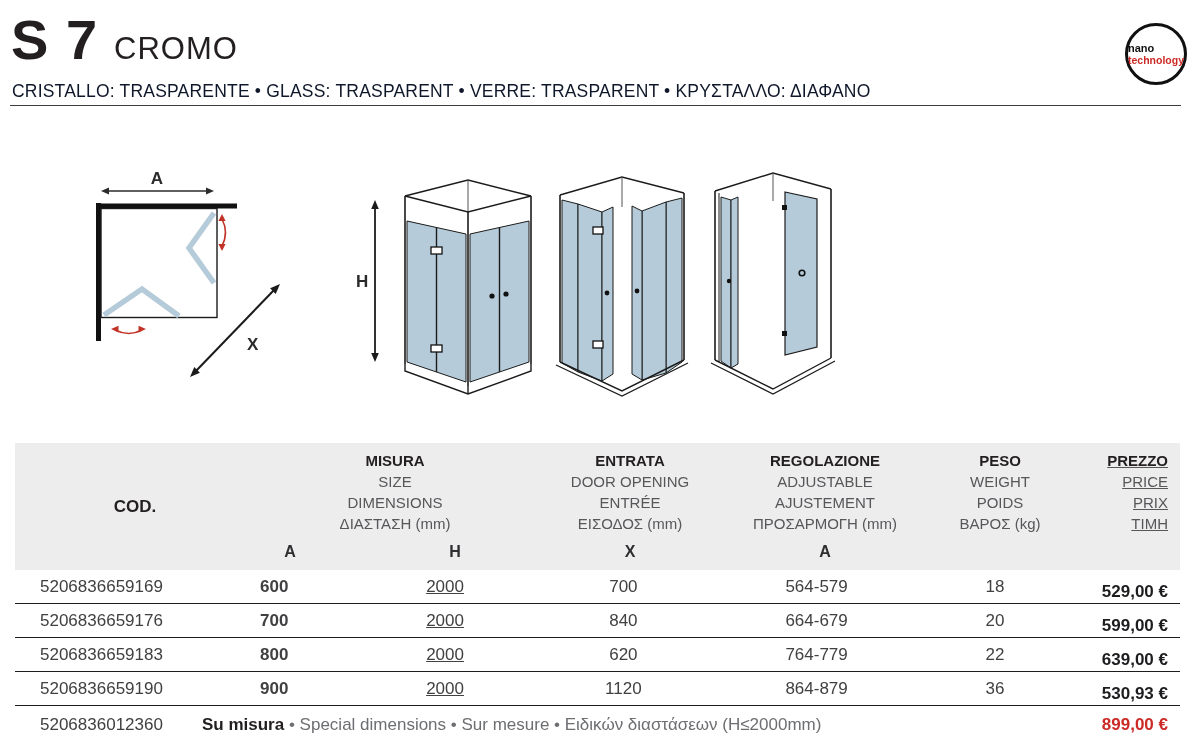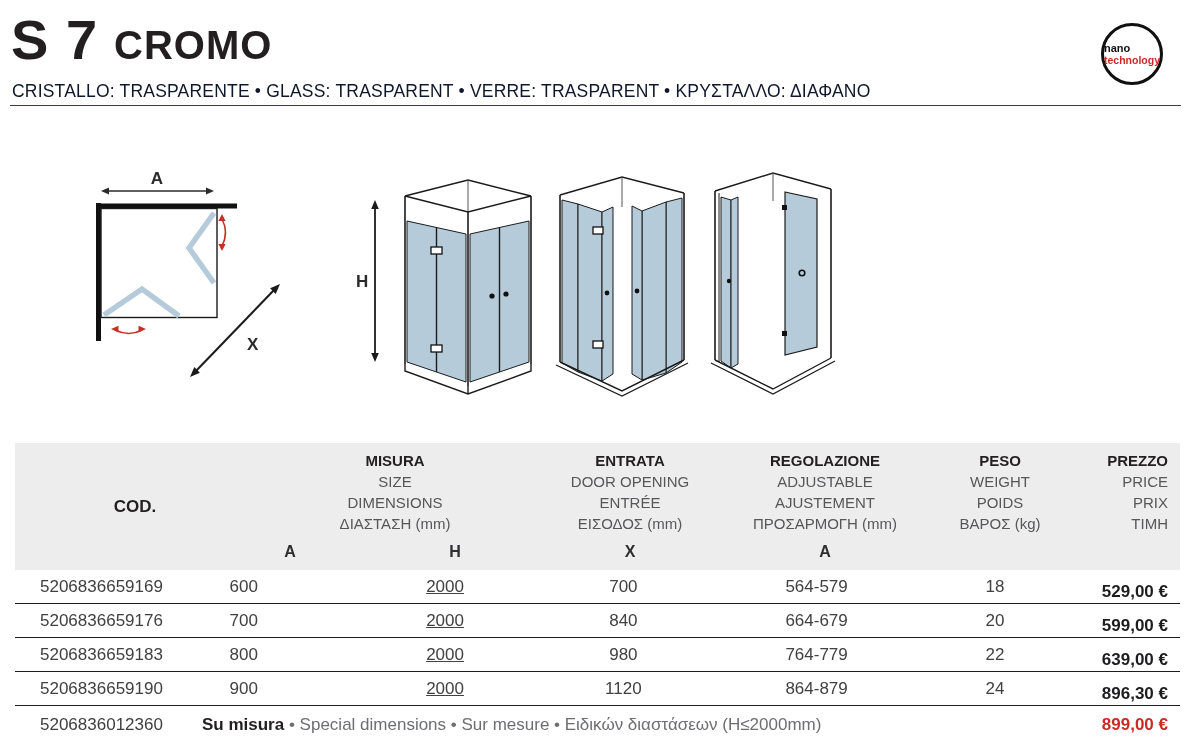--- a/index.html
+++ b/index.html
@@ -2,53 +2,53 @@
 <html><head>
 <meta charset="utf-8">
 <style>
   html,body{margin:0;padding:0;background:#fff;}
   .page{position:relative;width:1191px;height:740px;background:#ffffff;overflow:hidden;
         font-family:"Liberation Sans",sans-serif;color:#231f20;}
 
   
   .titlebar{position:absolute;left:11px;top:12px;display:flex;align-items:baseline;gap:16px;}
   .title-main{font-size:56px;font-weight:bold;letter-spacing:1px;line-height:1;color:#231f20;}
-  .title-sub{font-size:40px;font-weight:bold;letter-spacing:1px;color:#231f20;}
+  .title-sub{font-size:31px;font-weight:normal;letter-spacing:1px;color:#231f20;}
   .subtitle{position:absolute;left:12px;top:81px;font-size:17.5px;color:#0f172a;letter-spacing:.2px;}
   .rule{position:absolute;left:10px;right:10px;top:105px;border-top:1.6px solid #3d3d3f;}
-  .logo{position:absolute;right:28px;top:23px;width:56px;height:56px;border:3.5px solid #101010;
+  .logo{position:absolute;right:4px;top:23px;width:56px;height:56px;border:3.5px solid #101010;
         border-radius:50%;background:#fff;display:flex;align-items:center;justify-content:center;}
   .logo-inner{text-align:left;line-height:1.15;}
   .logo-l1{font-size:11px;font-weight:bold;color:#111;}
   .logo-l2{font-size:10.5px;font-weight:bold;color:#cc2a27;}
 
   
   .dia{position:absolute;}
   svg text{font-family:"Liberation Sans",sans-serif;}
 
   
   .spec{position:absolute;left:15px;top:443px;width:1165px;}
   .thead{display:flex;background:#ededee;height:127px;}
   .th-cod{width:215px;display:flex;align-items:center;justify-content:center;
           padding-left:25px;box-sizing:border-box;font-weight:bold;font-size:17px;color:#231f20;}
   .th-rest{flex:1;display:flex;flex-direction:column;}
   .hline-row{display:flex;padding-top:7px;}
   .hgroup{font-size:15px;line-height:21px;text-align:center;color:#57575a;}
   .hgroup div:first-child{font-weight:bold;color:#231f20;}
   .g-misura{width:330px;} .g-entrata{width:140px;} .g-reg{width:250px;}
-  .g-peso{width:100px;} .g-prezzo{width:130px;text-align:right;padding-right:12px;box-sizing:border-box;}
+  .g-peso{width:100px;} .g-prezzo{width:130px;text-align:right;padding-right:12px;box-sizing:border-box;text-decoration:underline;}
   .sub-row{display:flex;flex:1;align-items:center;font-size:16px;font-weight:bold;color:#2e2e31;}
   .s-a{width:120px;text-align:center;} .s-h{width:210px;text-align:center;}
   .s-x{width:140px;text-align:center;} .s-reg{width:250px;text-align:center;}
   .s-peso{width:100px;} .s-prezzo{width:130px;}
 
   .trow{display:flex;align-items:center;height:33px;border-bottom:1.5px solid #1d1d1f;
         font-size:17px;color:#414042;gap:48px;}
   .c-cod{width:215px;padding-left:25px;box-sizing:border-box;}
-  .c-a{width:120px;text-align:left;} .c-h{width:210px;text-align:center;text-decoration:underline;}
+  .c-a{width:120px;text-align:center;font-weight:bold;} .c-h{width:210px;text-align:center;text-decoration:underline;}
   .c-x{width:140px;text-align:center;} .c-reg{width:250px;text-align:center;}
   .c-peso{width:100px;text-align:center;}
   .c-prezzo{width:130px;text-align:right;padding-right:12px;box-sizing:border-box;
             font-weight:bold;color:#1d1d1f;margin-top:10px;}
   .trow-custom{display:flex;align-items:center;height:37px;border-bottom:none;font-size:17px;color:#414042;}
   .c-custom{flex:1;margin-left:-28px;color:#6d6e71;}
   .c-custom .bold{font-weight:bold;color:#231f20;}
   .c-prezzo-red{width:130px;text-align:right;padding-right:12px;box-sizing:border-box;
                 font-weight:bold;color:#cc2a27;}
 </style>
@@ -228,33 +228,33 @@
       <div class="c-h">2000</div>
       <div class="c-x">840</div>
       <div class="c-reg">664-679</div>
       <div class="c-peso">20</div>
       <div class="c-prezzo">599,00 €</div>
     </div>
     <div class="trow">
       <div class="c-cod">5206836659183</div>
       <div class="c-a">800</div>
       <div class="c-h">2000</div>
-      <div class="c-x">980</div>
+      <div class="c-x">620</div>
       <div class="c-reg">764-779</div>
       <div class="c-peso">22</div>
       <div class="c-prezzo">639,00 €</div>
     </div>
     <div class="trow">
       <div class="c-cod">5206836659190</div>
       <div class="c-a">900</div>
       <div class="c-h">2000</div>
       <div class="c-x">1120</div>
       <div class="c-reg">864-879</div>
-      <div class="c-peso">24</div>
-      <div class="c-prezzo">896,30 €</div>
+      <div class="c-peso">36</div>
+      <div class="c-prezzo">530,93 €</div>
     </div>
 
     <div class="trow-custom">
       <div class="c-cod">5206836012360</div>
       <div class="c-custom"><span class="bold">Su misura</span><span> • Special dimensions • Sur mesure • Ειδικών διαστάσεων (H≤2000mm)</span></div>
       <div class="c-prezzo-red">899,00 €</div>
     </div>
   </div>
 
 </div>

